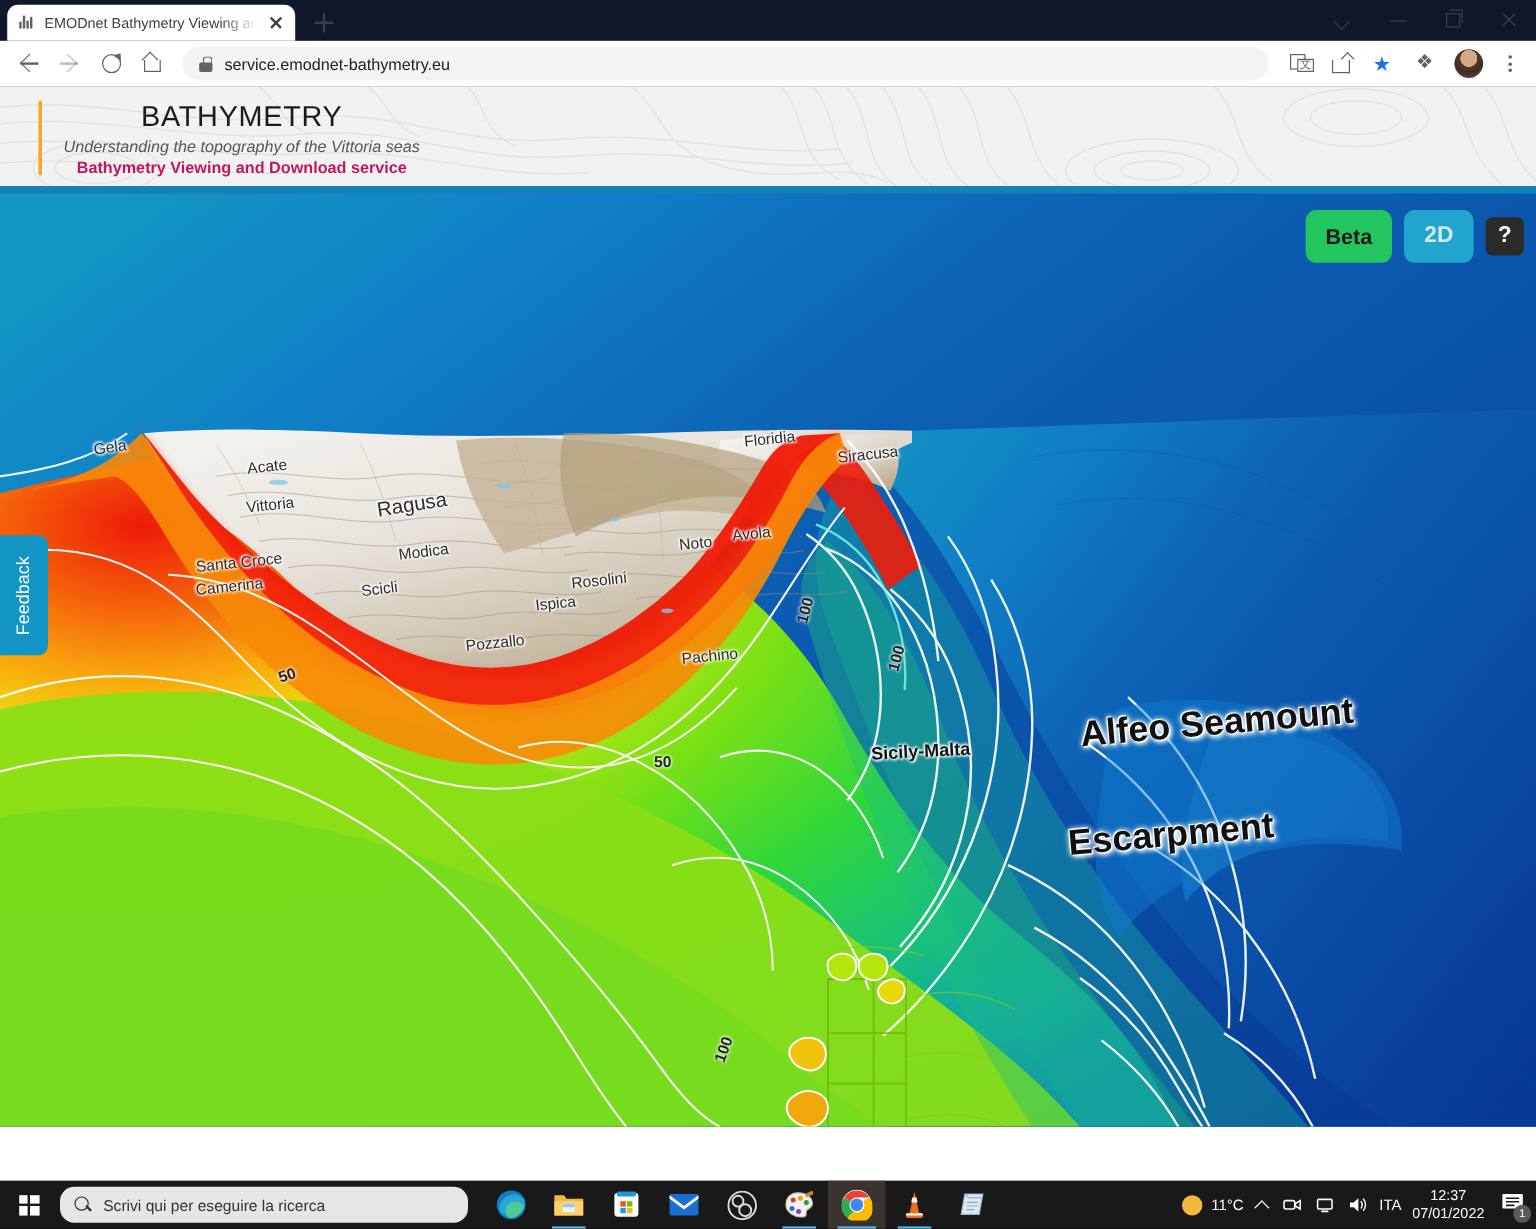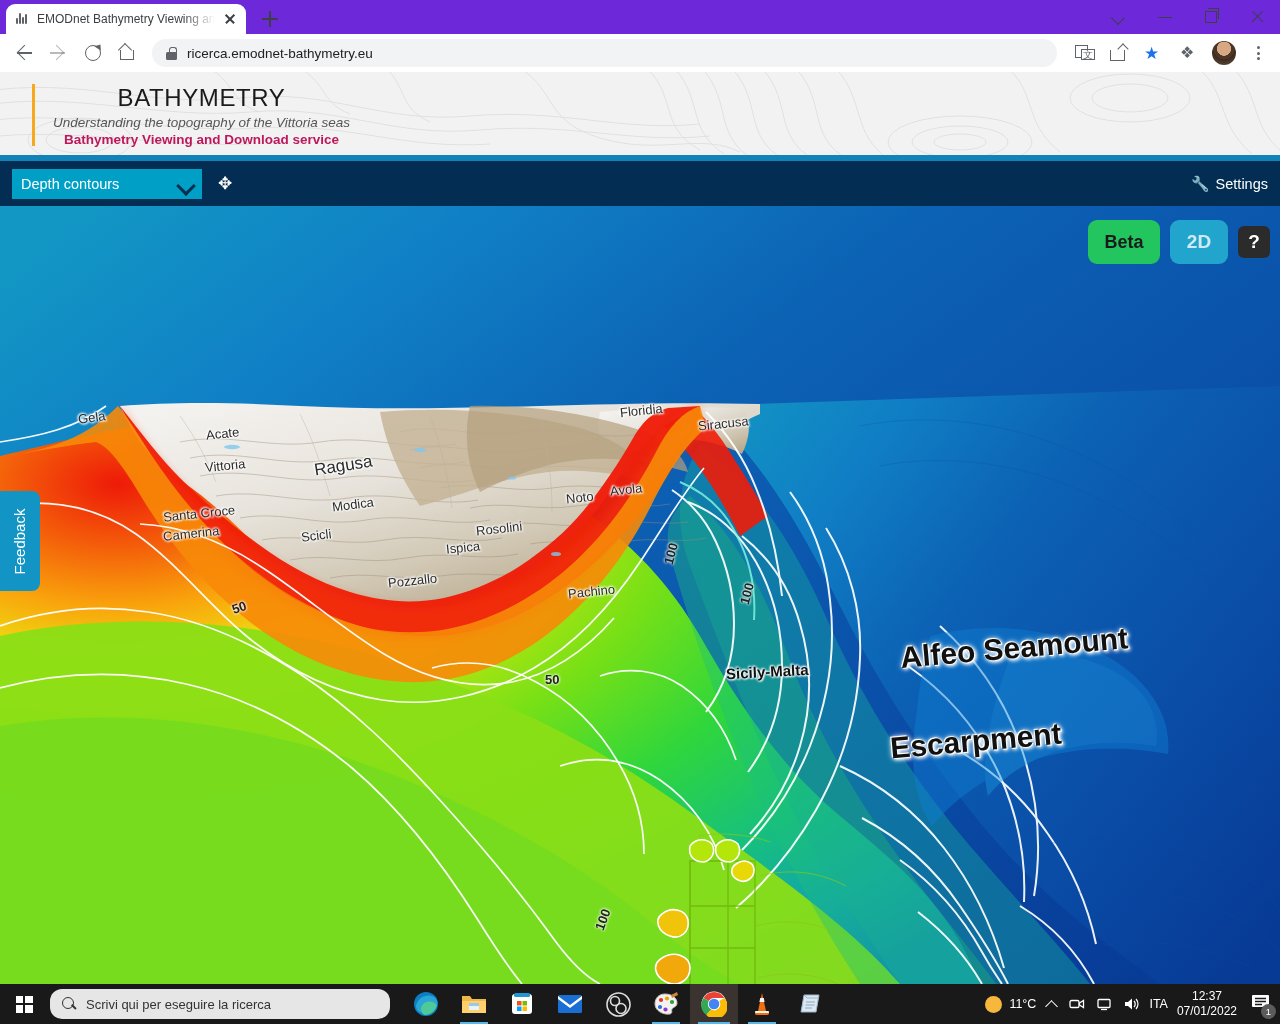--- a/index.html
+++ b/index.html
@@ -7,21 +7,21 @@
     width: 1280px; height: 1024px;
     overflow: hidden;
     font-family: "Liberation Sans", sans-serif;
     background: #000;
   }
   #app { position: relative; width: 1280px; height: 1024px; }
 
   
   .tabstrip {
     position: absolute; left:0; top:0; width:1280px; height:34px;
-    background:#6d28d9;
+    background:#0f172a;
   }
   .tab {
     position:absolute; left:6px; top:4px; width:240px; height:30px;
     background:#fff; border-radius:9px 9px 0 0;
     display:flex; align-items:center; padding:0 8px; gap:7px;
   }
   .tab-fav { width:16px; height:16px; flex:0 0 16px; position:relative; }
   .tab-fav i {
     position:absolute; bottom:3px; width:2px; background:#5f6368; border-radius:1px;
   }
@@ -285,21 +285,21 @@
     </div>
   </div>
 
   <div class="toolbar">
     <div class="tb-btn ic-back"></div>
     <div class="tb-btn ic-fwd"></div>
     <div class="tb-btn ic-reload"></div>
     <div class="tb-btn ic-home"></div>
     <div class="omnibox">
       <div class="ic-lock"></div>
-      <div class="url">ricerca.emodnet-bathymetry.eu</div>
+      <div class="url">service.emodnet-bathymetry.eu</div>
     </div>
     <div class="tb-right">
       <div class="ic-translate"></div>
       <div class="ic-share"></div>
       <div class="ic-star">
           <span>★</span>
         </div>
       <div class="ic-puzzle">
           <span>❖</span>
         </div>
@@ -349,31 +349,20 @@
         <div class="titles">
           <div class="h-title">BATHYMETRY</div>
           <div class="h-sub1">Understanding the topography of the Vittoria seas</div>
           <div class="h-sub2">Bathymetry Viewing and Download service</div>
         </div>
       </div>
     </div>
 
     <div class="cyan-stripe"></div>
 
-    <div class="navbar">
-      <div class="dropdown">
-        <span>Depth contours</span>
-        <span class="chev-dn"></span>
-      </div>
-      <div class="expand-ic">✥</div>
-      <div class="settings">
-        <span class="wrench">🔧</span>
-        <span>Settings</span>
-      </div>
-    </div>
 
     <div class="map">
       <svg width="1280" height="778" viewBox="0 0 1280 778">
         <defs>
           <linearGradient id="depthRamp" x1="0" y1="0" x2="1" y2="0.35">
             <stop offset="0" stop-color="#e8140a"></stop>
             <stop offset="0.07" stop-color="#f24a06"></stop>
             <stop offset="0.14" stop-color="#f98b06"></stop>
             <stop offset="0.21" stop-color="#f5cf10"></stop>
             <stop offset="0.30" stop-color="#d8e80e"></stop>

